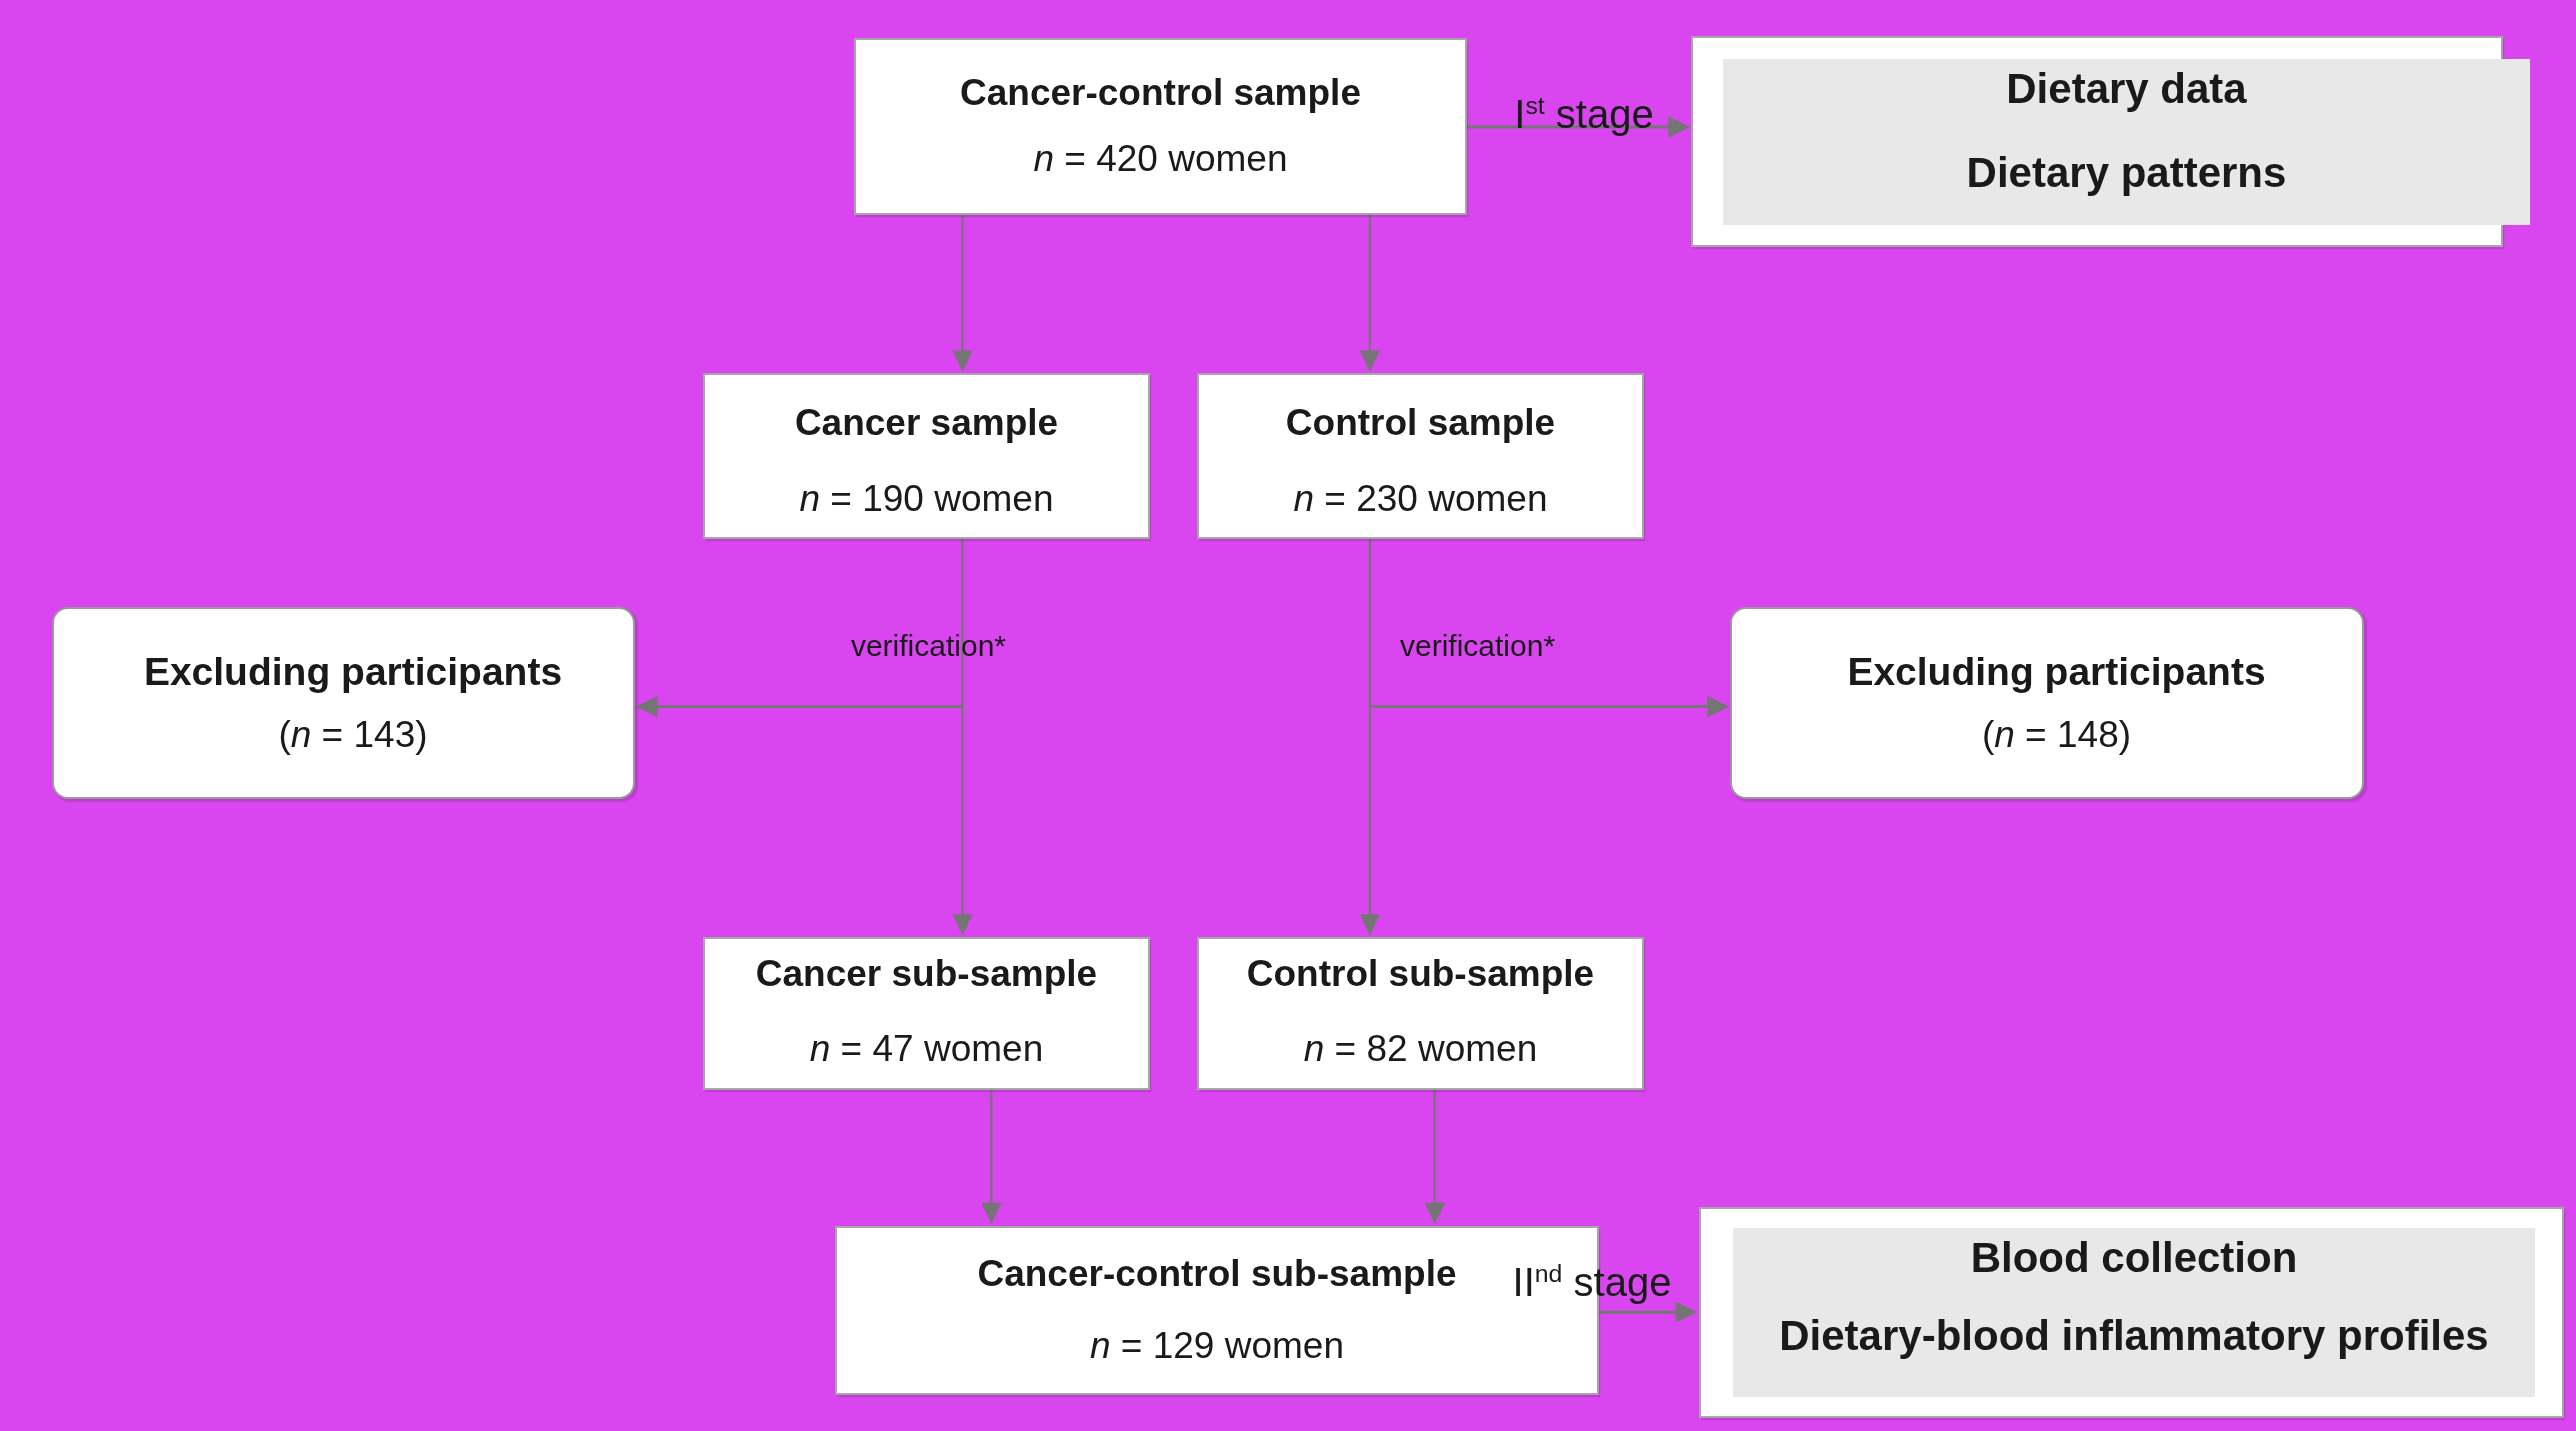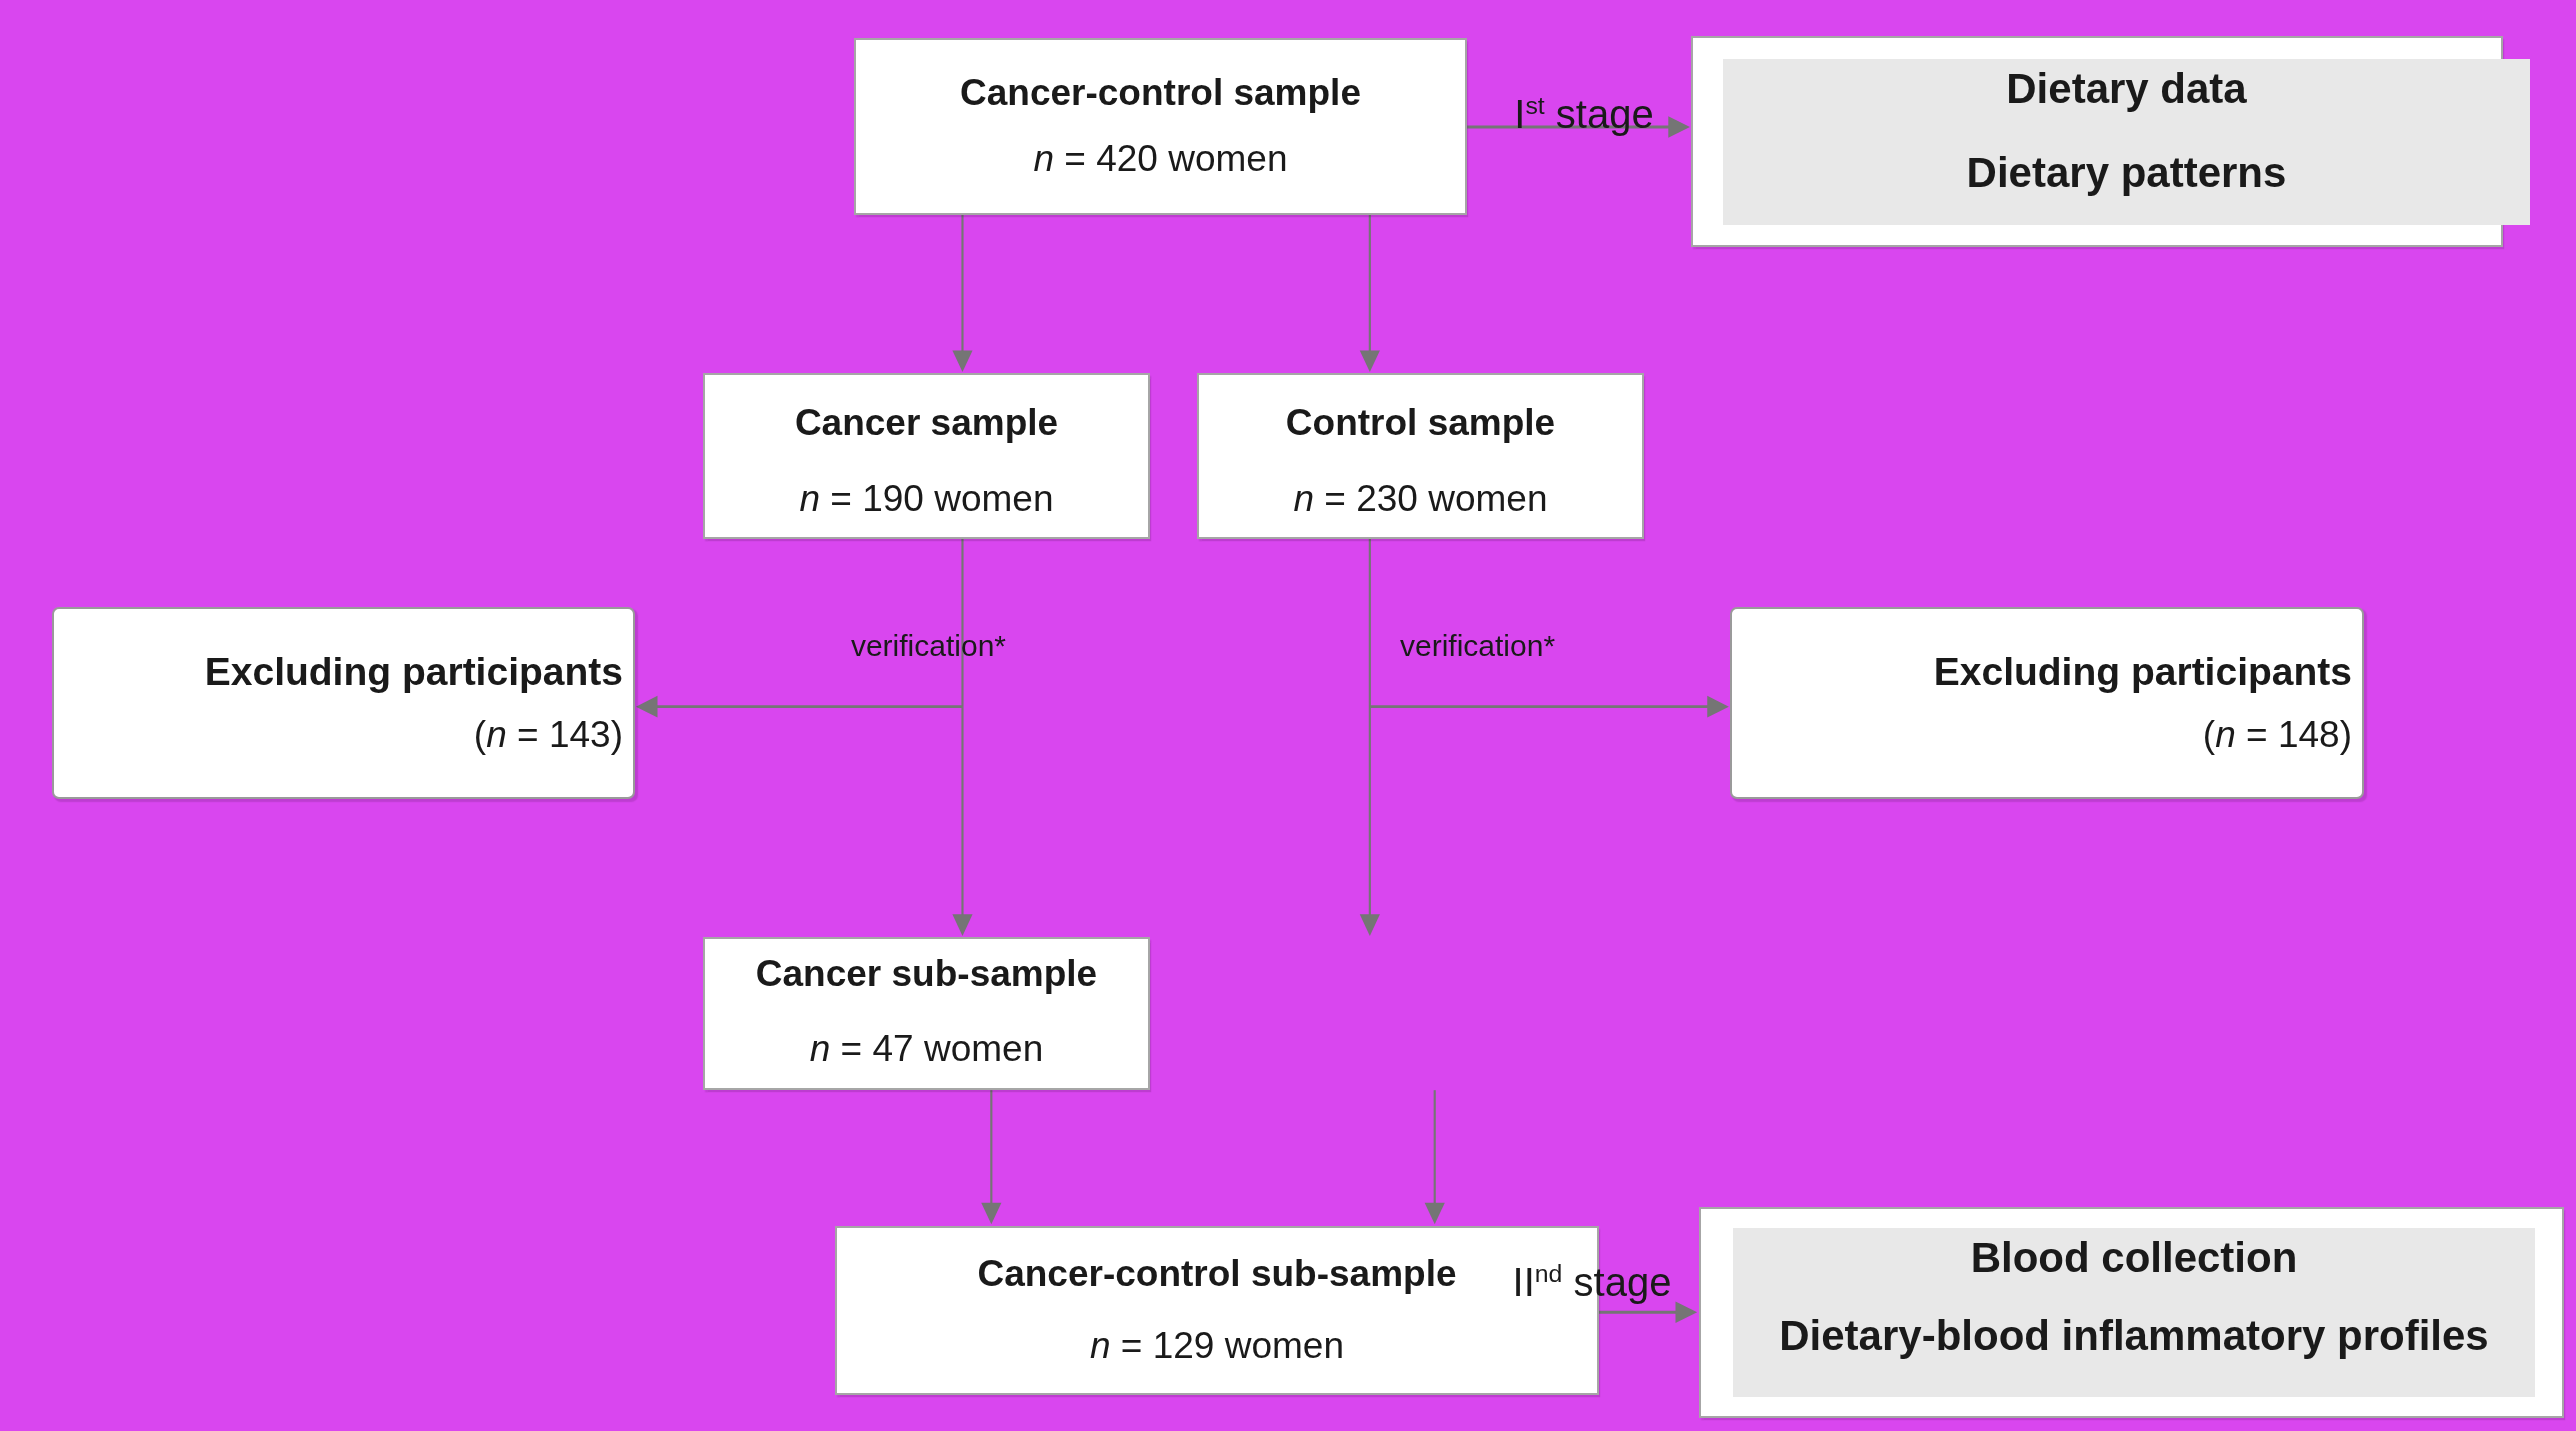--- a/index.html
+++ b/index.html
@@ -13,22 +13,22 @@
   .head{fill:var(--line,#6a6a6a);stroke:none;}
 
   .node{position:absolute;box-sizing:border-box;background:#fff;
         border:2.2px solid var(--border,#a6a6a6);
         box-shadow:2.2px 2.9px 1.4px rgba(0,0,0,0.13);
         display:flex;flex-direction:column;align-items:center;justify-content:center;}
   .node .title{font-weight:bold;font-size:37px;line-height:1.05;text-align:center;}
   .node .count{font-size:37px;line-height:1.05;text-align:left;}
   .node .count i{font-style:italic;}
 
-  .round{border-radius:7px;border-color:var(--border_round,#9a9a9a);
-         align-items:flex-end;padding-left:29px;padding-right:10px;}
+  .round{border-radius:16px;border-color:var(--border_round,#9a9a9a);
+         align-items:center;padding-left:29px;padding-right:10px;}
   .round .title{font-size:39px;text-align:left;}
   .round .count{font-size:37px;text-align:left;}
 
   .panel-outer{position:absolute;box-sizing:border-box;background:#fff;
                border:2.2px solid var(--border,#adadad);
                box-shadow:2.2px 2.9px 1.4px rgba(0,0,0,0.12);}
   .panel-inner{position:absolute;background:var(--panel,#e8e8e8);
                display:flex;flex-direction:column;align-items:center;
                justify-content:flex-start;padding-top:8.7px;gap:42px;box-sizing:border-box;}
   .panel-line{font-weight:bold;font-size:42px;line-height:1.0;text-align:center;}
@@ -111,20 +111,24 @@
   <div class="node round" style="left:1730px;top:607px;width:634px;height:192px;gap:23px;justify-content:center;">
     <div class="title">Excluding participants</div>
     <div class="count"><span>(</span><i>n</i><span> = 148)</span></div>
   </div>
 
   <div class="node" style="left:703px;top:937px;width:447px;height:153px;gap:36px;justify-content:flex-start;padding-top:16px;">
     <div class="title">Cancer sub-sample</div>
     <div class="count"><i>n</i><span> = 47 women</span></div>
   </div>
 
+  <div class="node" style="left:1197px;top:937px;width:447px;height:153px;gap:36px;justify-content:flex-start;padding-top:16px;">
+    <div class="title">Control sub-sample</div>
+    <div class="count"><i>n</i><span> = 82 women</span></div>
+  </div>
 
   <div class="node" style="left:835px;top:1226px;width:764px;height:169px;gap:33px;">
     <div class="title">Cancer-control sub-sample</div>
     <div class="count"><i>n</i><span> = 129 women</span></div>
   </div>
 
   <div class="edge-label" style="left:1500px;top:1260px;width:184px;text-align:center;"><span>II</span><sup>nd</sup><span> stage</span></div>
 
   <div class="panel-outer" style="left:1699px;top:1207px;width:865px;height:211px;">
     <div class="panel-inner" style="left:32px;top:19px;width:802px;height:169px;gap:36px;">

